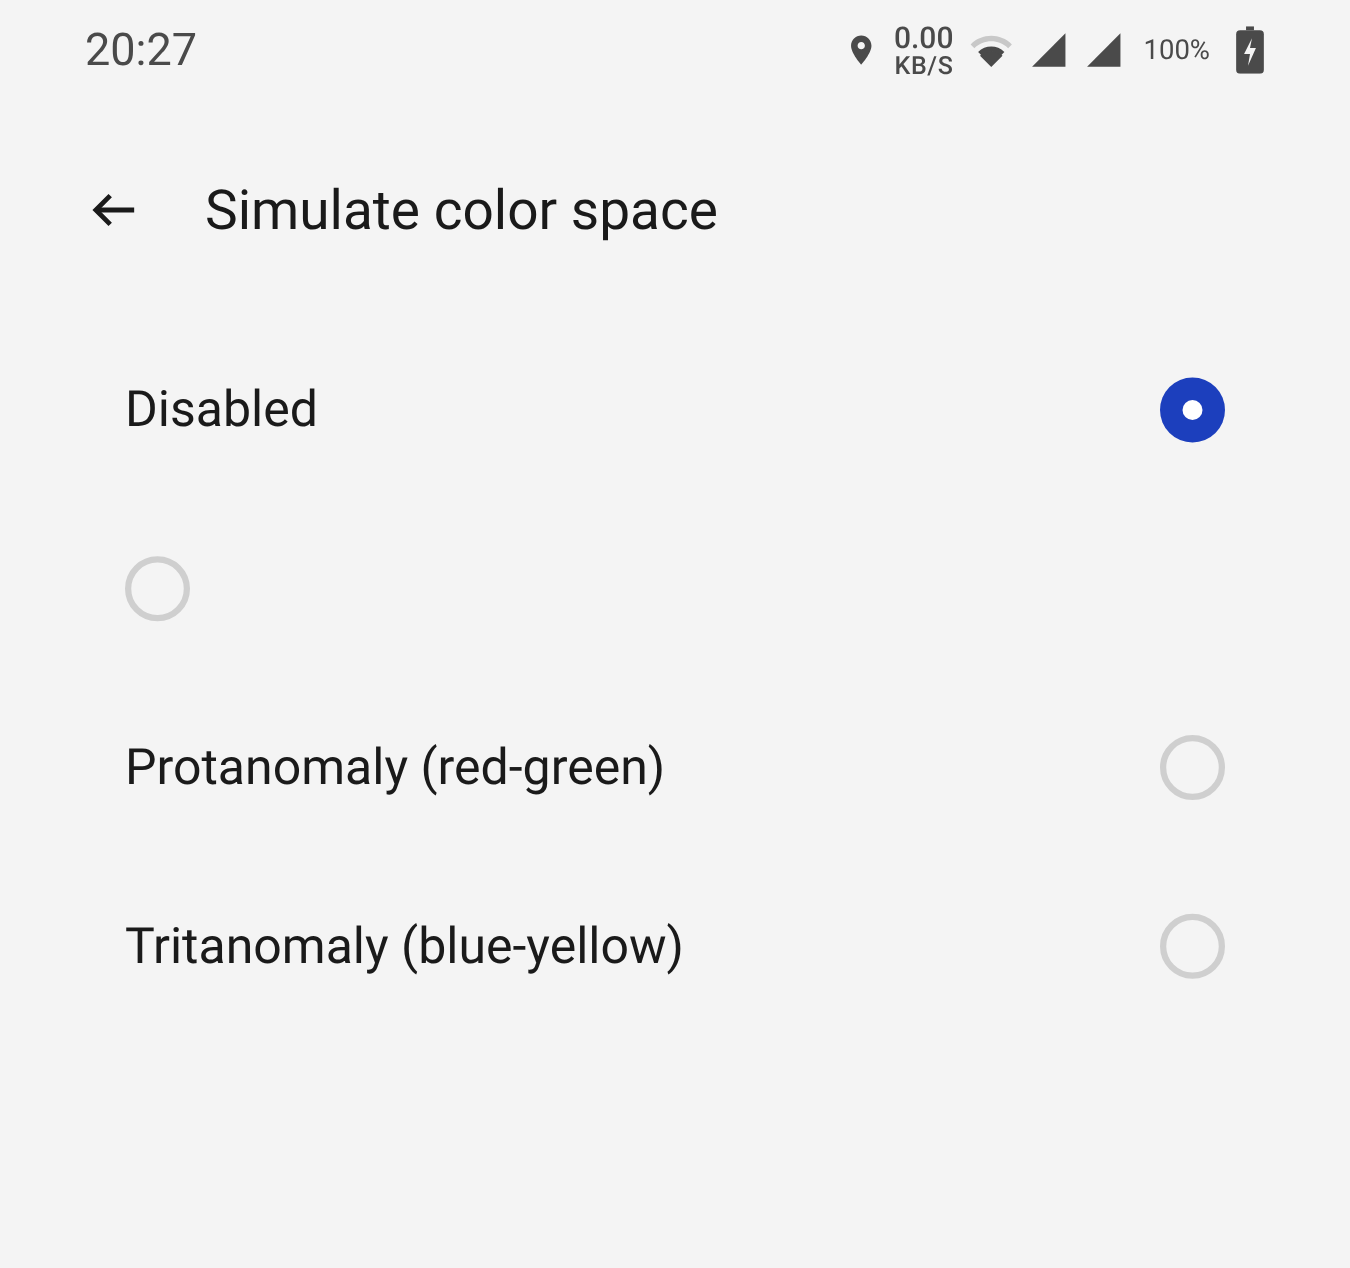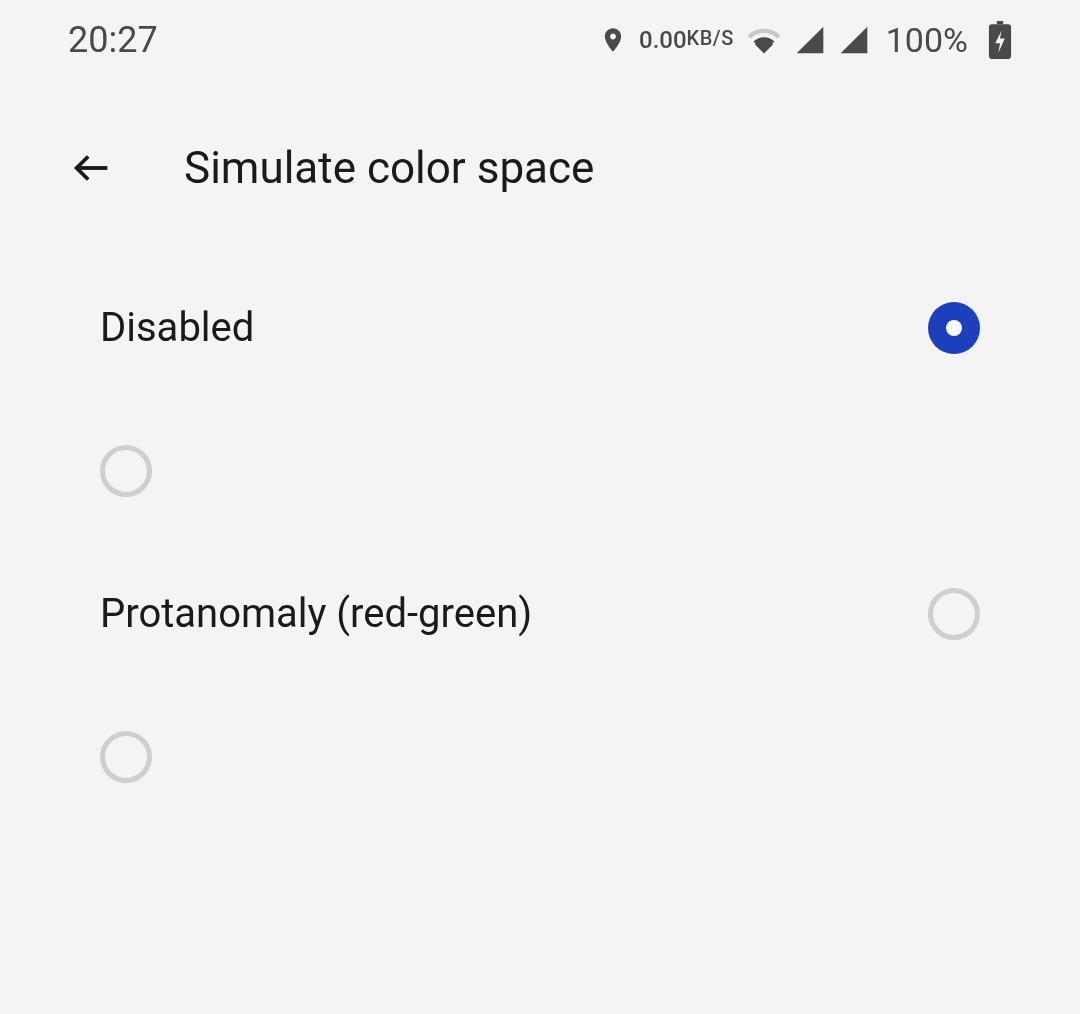--- a/index.html
+++ b/index.html
@@ -28,44 +28,44 @@
       font-weight: 400;
     }
     .status-right {
       display: flex;
       align-items: center;
       gap: 12px;
       color: #4a4a4a;
     }
     .network-speed {
       display: flex;
-      flex-direction: row;
-      align-items: flex-start;
+      flex-direction: column;
+      align-items: flex-end;
       line-height: 1;
     }
     .network-speed .val {
       font-size: 24px;
       font-weight: 500;
     }
     .network-speed .unit {
       font-size: 20px;
       font-weight: 500;
       letter-spacing: 0.5px;
     }
     .battery-pct {
-      font-size: 34px;
+      font-size: 22px;
       font-weight: 400;
       margin-left: 4px;
       margin-right: 8px;
     }
     .header {
       display: flex;
       align-items: center;
       padding: 62px 68px 62px 68px;
-      gap: 68px;
+      gap: 48px;
     }
     .back-arrow {
       width: 48px;
       height: 48px;
       display: flex;
       align-items: center;
       justify-content: center;
     }
     .page-title {
       font-size: 44px;
@@ -177,15 +177,16 @@
     <div class="radio selected"></div>
   </div>
   <div class="option-row">
     <div class="radio"></div>
   </div>
   <div class="option-row">
     <div class="option-label">Protanomaly (red-green)</div>
     <div class="radio"></div>
   </div>
   <div class="option-row">
+    <div class="option-label">Tritanomaly (blue-yellow)</div>
     <div class="radio"></div>
   </div>
 </div>
 
 </body></html>

